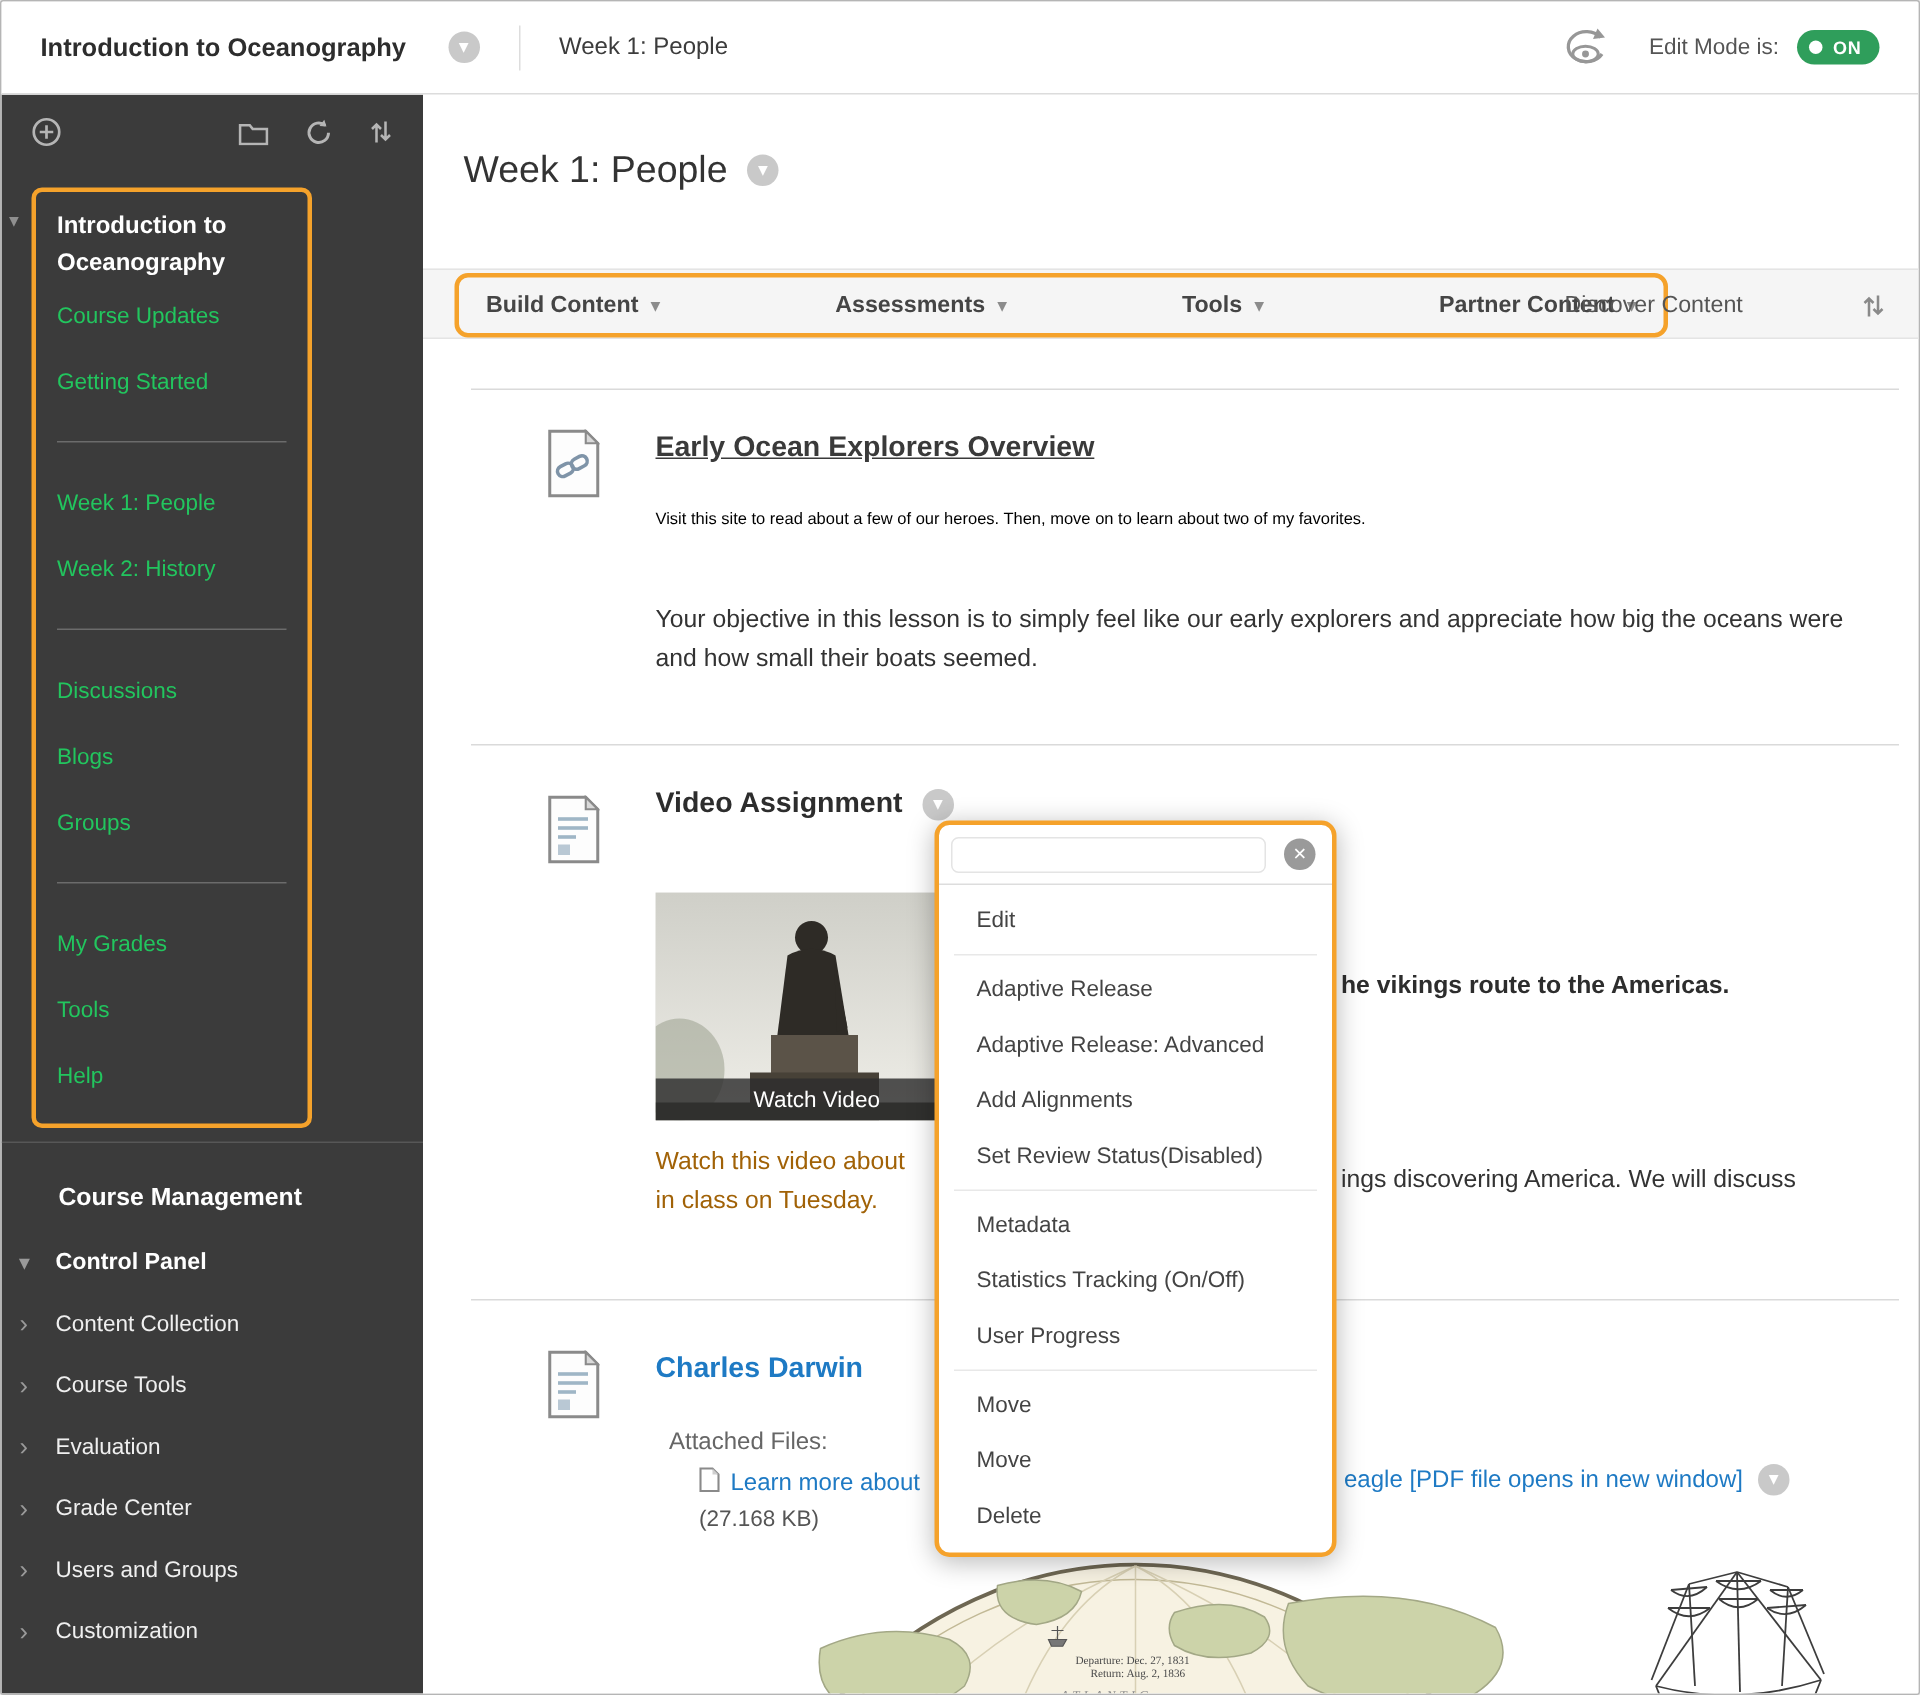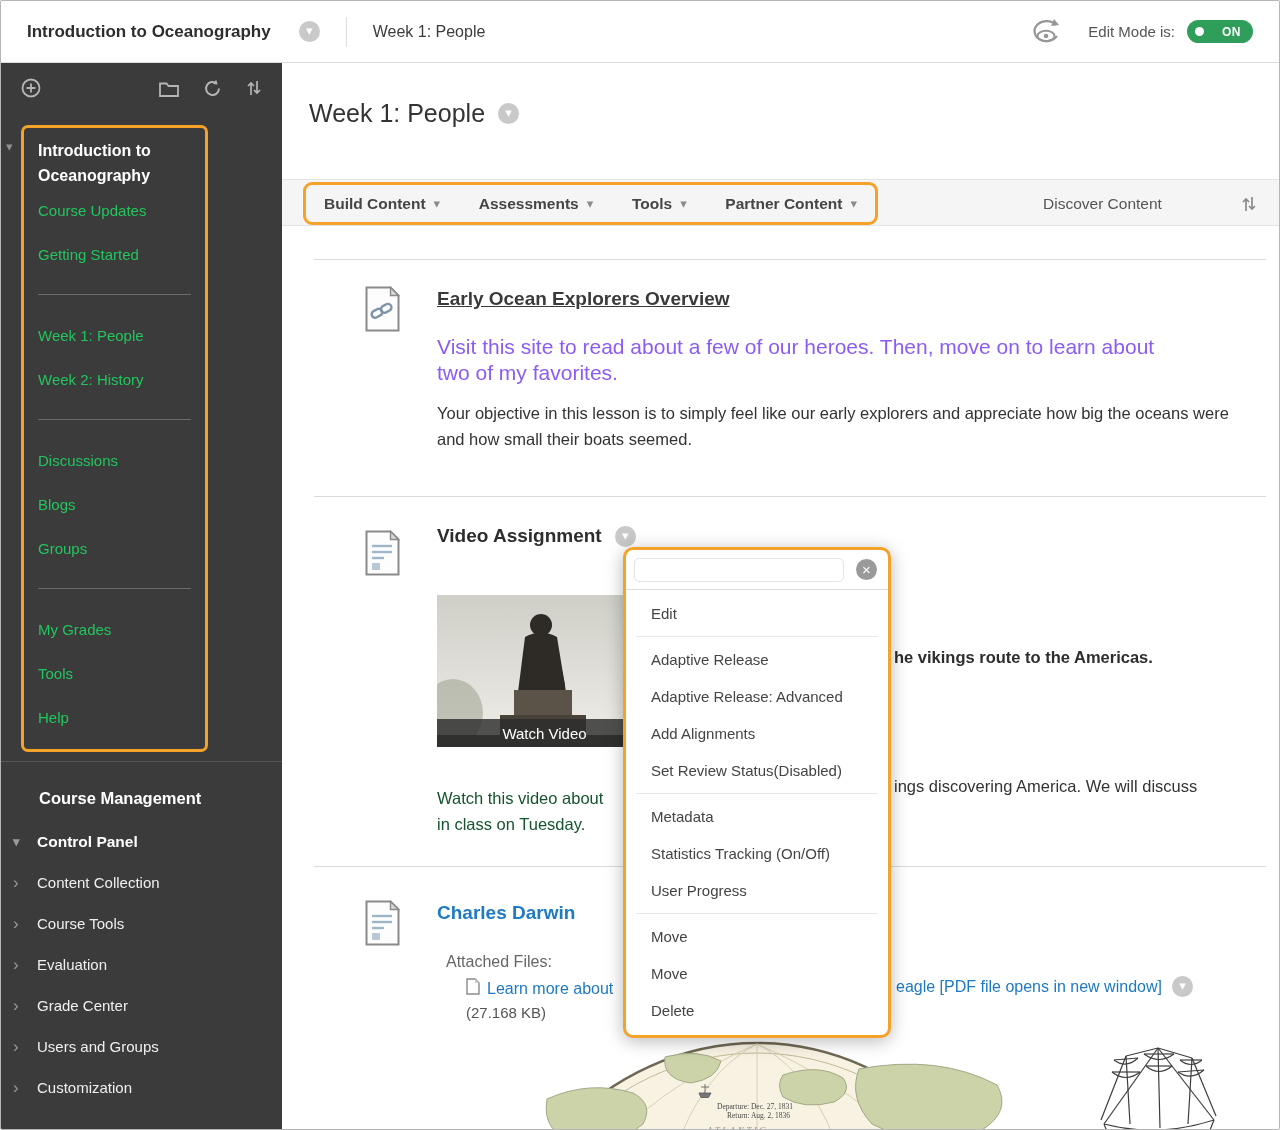--- a/index.html
+++ b/index.html
@@ -10,21 +10,21 @@
   .topbar{position:absolute;top:0;left:0;right:0;height:62px;background:#fff;border-bottom:1px solid #dcdcdc;display:flex;align-items:center;padding:0 26px;z-index:20}
   .course-title{font-size:17px;font-weight:bold;color:#2d2d2d}
   .chev-circle{display:inline-flex;align-items:center;justify-content:center;width:21px;height:21px;border-radius:50%;background:#c9c9c9;color:#fff;font-size:13px;line-height:1;flex:0 0 auto;cursor:pointer}
   .chev-circle span{position:relative;top:-1px}
   .topbar .chev-circle{margin-left:28px}
   .topbar-divider{width:1px;height:30px;background:#ddd;margin:0 26px}
   .breadcrumb{font-size:16px;color:#3c3c3c}
   .topbar-spacer{flex:1}
   .preview-icon{margin-right:24px;display:inline-flex;cursor:pointer}
   .edit-mode-label{font-size:15px;color:#555;margin-right:12px}
-  .edit-pill{display:inline-flex;align-items:center;gap:18px;background:var(--edit-on-green,#2f9e5b);border-radius:12px;height:23px;padding:0 12px 0 8px;cursor:pointer}
+  .edit-pill{display:inline-flex;align-items:center;gap:7px;background:var(--edit-on-green,#2f9e5b);border-radius:12px;height:23px;padding:0 12px 0 8px;cursor:pointer}
   .edit-pill .dot{width:9px;height:9px;border-radius:50%;background:#fff}
   .edit-pill .on{color:#fff;font-size:12px;font-weight:bold;letter-spacing:.5px}
 
   
   .sidebar{position:absolute;top:62px;left:0;bottom:0;width:281px;background:#3b3b3b;color:#ededed;overflow:hidden}
   .side-icons{display:flex;align-items:center;padding:15px 20px 0 20px}
   .side-icons .grow{flex:1}
   .side-icon{margin-left:24px;display:inline-flex;cursor:pointer}
   .side-icon.first{margin-left:0}
   .collapse-arrow{position:absolute;left:5px;top:76px;color:#8f8f8f;font-size:13px;cursor:pointer}
@@ -38,43 +38,43 @@
   .mgmt-row.firstrow{margin-top:13px}
   .mgmt-row .arrow{width:24px;color:#9a9a9a;font-size:13px}
   .mgmt-row .chevr{width:24px;color:#9a9a9a;font-size:17px;line-height:1}
   .mgmt-row.bold{font-weight:bold;font-size:15.5px;color:#fff}
 
   
   .main{position:absolute;top:62px;left:281px;right:0;bottom:0;background:#fff;overflow:hidden}
   .page-title-row{position:absolute;top:36px;left:27px;display:flex;align-items:center;gap:13px}
   .page-title{font-size:25px;color:#333}
   .action-bar{position:absolute;top:116px;left:0;right:0;height:47px;background:#f5f5f5;border-top:1px solid #e4e4e4;border-bottom:1px solid #e4e4e4}
-  .ab-highlight{position:absolute;left:21px;top:2px;height:43px;width:575px;border:3px solid var(--highlight-orange,#f5a22b);border-radius:9px;display:flex;align-items:center;justify-content:space-between;padding:0 18px}
+  .ab-highlight{position:absolute;left:21px;top:2px;height:43px;width:809px;border:3px solid var(--highlight-orange,#f5a22b);border-radius:9px;display:flex;align-items:center;justify-content:space-between;padding:0 18px}
   .ab-btn{display:flex;align-items:center;font-size:15.5px;font-weight:bold;color:#454545;cursor:pointer;white-space:nowrap}
   .ab-btn .caret{margin-left:8px;color:#8c8c8c;font-size:13px;font-weight:normal}
   .discover{position:absolute;left:761px;top:0;height:47px;display:flex;align-items:center;font-size:15.5px;color:#555;cursor:pointer}
   .ab-sort{position:absolute;right:22px;top:15px;cursor:pointer;display:inline-flex}
 
   .content-list{position:absolute;top:196px;left:32px;right:13px;bottom:0}
   .content-item{position:relative;border-top:1px solid #dadada}
   .item1{height:237px}
   .item2{height:370px}
   .item3{height:440px}
   .item-icon{position:absolute;left:50px;top:26px}
   .item-title-link{position:absolute;left:123px;top:28px;font-size:19px;font-weight:bold;color:#3a3a3a;text-decoration:underline;cursor:pointer}
-  .p1{position:absolute;left:123px;top:74px;width:752px;font-size:21px;line-height:25.5px;color:#8b5cf6}
+  .p1{position:absolute;left:123px;top:74px;width:752px;font-size:11px;line-height:25.5px;color:#000000}
   .p2{position:absolute;left:123px;top:141px;width:806px;font-size:16.5px;line-height:25.5px;color:#333}
 
   .item2 .item-icon{top:33px}
   .item2-title-row{position:absolute;left:123px;top:28px;display:flex;align-items:center;gap:13px}
   .item2-title{font-size:19px;font-weight:bold;color:#2d2d2d}
   .video-thumb{position:absolute;left:123px;top:98px;width:215px;height:152px;overflow:hidden;background:#dcdcd6}
   .video-caption{position:absolute;left:0;right:0;bottom:0;height:28px;background:rgba(45,45,45,.82);color:#fff;font-size:15px;display:flex;align-items:center;justify-content:center}
   .vid-bold{position:absolute;left:580px;top:151px;font-size:16.5px;font-weight:bold;color:#2d2d2d;white-space:nowrap}
-  .vid-desc{position:absolute;left:123px;top:288px;font-size:16.5px;line-height:26px;color:#14532d}
+  .vid-desc{position:absolute;left:123px;top:264px;font-size:16.5px;line-height:26px;color:#a16207}
   .vid-desc-right{position:absolute;left:580px;top:280px;font-size:16.5px;color:#333;white-space:nowrap}
 
   .item3 .item-icon{top:33px}
   .item3-title{position:absolute;left:123px;top:35px;font-size:19px;font-weight:bold;color:var(--link-blue,#1e7ac4);cursor:pointer}
   .attached-label{position:absolute;left:132px;top:86px;font-size:16px;color:#666}
   .file-row{position:absolute;left:152px;top:111px;display:flex;align-items:center;gap:7px;font-size:16px}
   .file-link{color:var(--link-blue,#1e7ac4);cursor:pointer}
   .file-row-right{position:absolute;left:582px;top:109px;display:flex;align-items:center;gap:10px;font-size:16px}
   .file-size{position:absolute;left:152px;top:137px;font-size:15px;color:#555}
   .map-svg{position:absolute;left:147px;top:170px}

